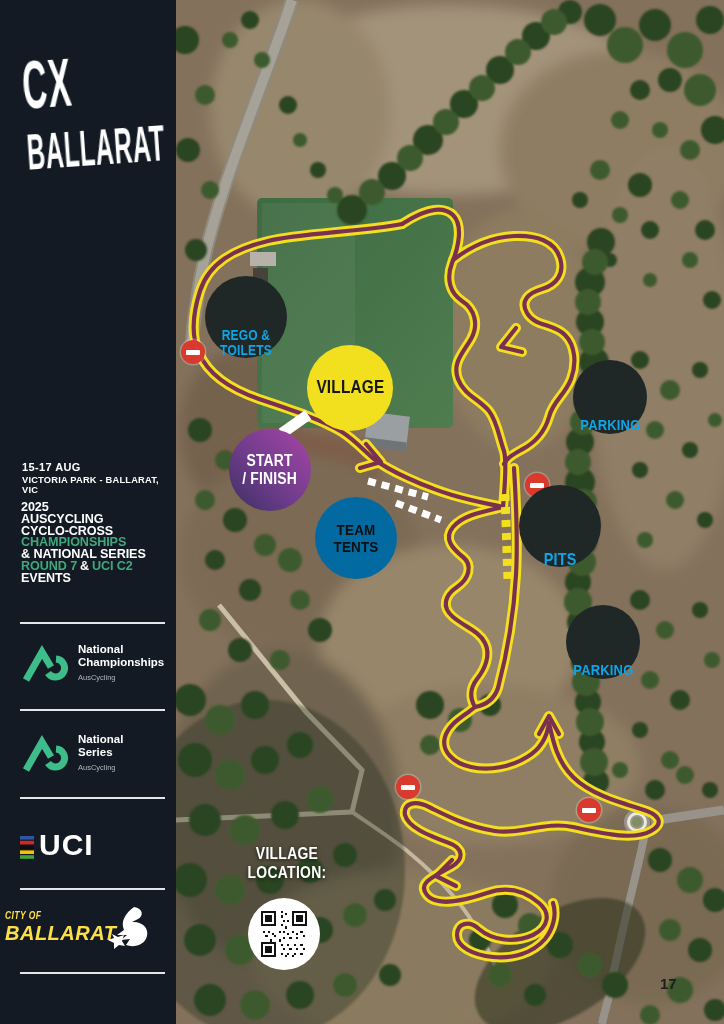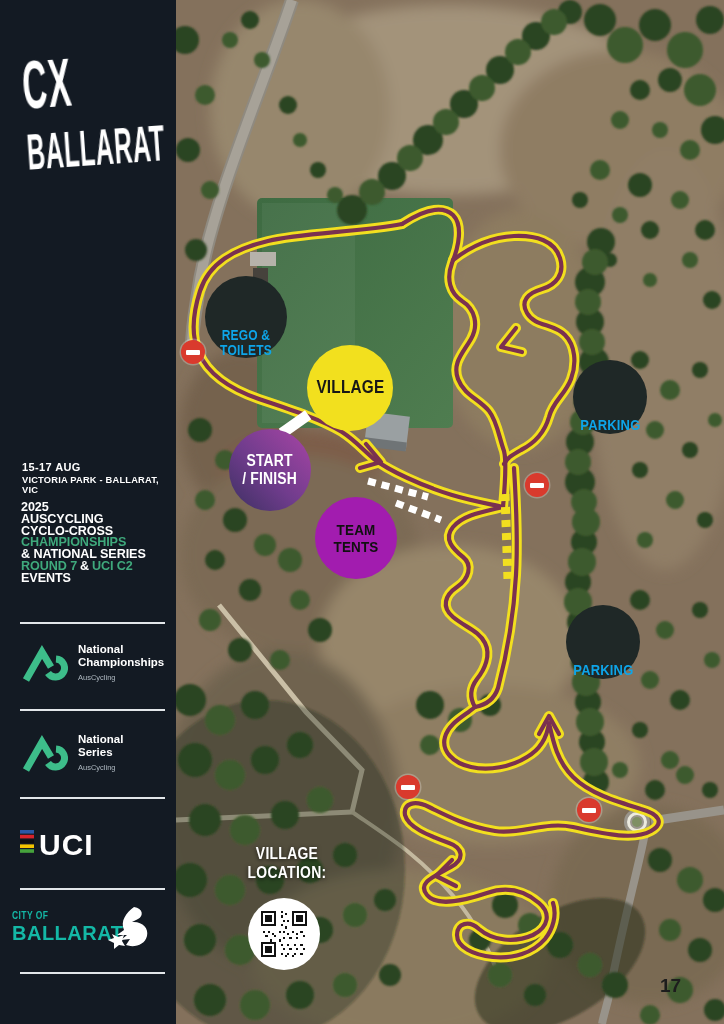--- a/index.html
+++ b/index.html
@@ -19,46 +19,46 @@
   .event-venue{font-size:9.3px;letter-spacing:.2px;margin-top:2px;}
   .title-block{position:absolute;left:21px;top:501px;color:#fff;font-weight:800;
                font-size:13px;line-height:11.8px;letter-spacing:-.1px;transform:scaleX(.97);transform-origin:left top;}
   .title-block .g{color:#3fa97c;}
   .title-block .amp{margin:0 3px;}
   .divider{position:absolute;left:20px;width:145px;height:2px;background:#e2e6e9;}
   .partner{position:absolute;left:22px;display:flex;align-items:flex-start;}
   .partner svg{flex:0 0 auto;}
   .partner-text{margin-left:10px;color:#fff;font-weight:700;font-size:11.5px;line-height:13px;}
   .partner-sub{font-weight:400;font-size:7.5px;color:#aeb8c0;margin-top:2px;}
-  .uci-block{position:absolute;left:20px;top:830px;display:flex;align-items:flex-start;}
+  .uci-block{position:absolute;left:20px;top:830px;display:flex;align-items:flex-end;}
   .uci-text{color:#fff;font-weight:800;font-size:30px;letter-spacing:1px;margin-left:2px;line-height:1;}
-  .ballarat-block{position:absolute;left:12px;top:910px;color:#14b8a6;}
+  .ballarat-block{position:absolute;left:5px;top:910px;color:#fde047;font-style:italic;}
   .cob-small{font-size:10px;font-weight:700;letter-spacing:.5px;transform:scaleX(.85);transform-origin:left;}
   .cob-big{font-size:20px;font-weight:800;letter-spacing:.5px;margin-top:1px;}
   .swan{position:absolute;left:104px;top:905px;}
   
   .badge{position:absolute;border-radius:50%;display:flex;align-items:center;justify-content:center;
          text-align:center;z-index:10;}
   .badge-label{font-weight:800;white-space:pre-line;letter-spacing:.2px;line-height:1.15;
                transform:scale(.96,1.1);}
   .b-dark{background:#1f2827;color:#0ea5e9;align-items:flex-end;}
   .b-yellow{background:#f2e01e;color:#171717;}
-  .b-white{background:#a21caf;color:#101010;}
+  .b-white{background:#0369a1;color:#101010;}
   .b-start{background:linear-gradient(to bottom left,#a845a5 0%,#6f3c8c 55%,#3c3061 100%);color:#fff;}
   .noentry{position:absolute;width:24px;height:24px;border-radius:50%;background:#d93a2d;
            z-index:9;box-shadow:0 0 0 1.5px rgba(255,255,255,.25);}
   .noentry::after{content:"";position:absolute;left:5px;top:10px;width:14px;height:4.5px;
            border-radius:1px;background:#fff;}
   .village-loc{position:absolute;left:212px;top:845px;width:150px;text-align:center;color:#fff;
            font-weight:800;font-size:14.5px;line-height:1.25;white-space:pre-line;letter-spacing:.3px;
            text-shadow:0 1px 4px rgba(0,0,0,.75);z-index:10;transform:scale(.96,1.1);}
   .qr-circle{position:absolute;left:248px;top:898px;width:72px;height:72px;border-radius:50%;
            background:#fff;display:flex;align-items:center;justify-content:center;z-index:10;}
   .page-num{position:absolute;left:660px;top:975px;width:40px;color:#1d1d1d;font-weight:700;
-           font-size:19px;z-index:10;}
+           font-size:15px;z-index:10;}
 </style>
 </head>
 <body>
 
 <div class="page">
 
   <svg class="map-svg" viewBox="176 0 548 1024" xmlns="http://www.w3.org/2000/svg">
     <defs>
       <filter id="f1" x="-40%" y="-40%" width="180%" height="180%">
           <feGaussianBlur stdDeviation="7"></feGaussianBlur>
@@ -330,20 +330,23 @@
   <div class="badge b-start" style="left:229px;top:429px;width:82px;height:82px;">
     <div class="badge-label" style="font-size:14.5px;">START
 / FINISH</div>
     </div>
   <div class="badge b-white" style="left:315px;top:497px;width:82px;height:82px;">
     <div class="badge-label" style="font-size:14px;">TEAM TENTS</div>
     </div>
   <div class="badge b-dark" style="left:573px;top:360px;width:74px;height:74px;">
     <div class="badge-label" style="font-size:13.5px;">PARKING</div>
     </div>
+  <div class="badge b-dark" style="left:519px;top:485px;width:82px;height:82px;">
+    <div class="badge-label" style="font-size:15px;">PITS</div>
+    </div>
   <div class="badge b-dark" style="left:566px;top:605px;width:74px;height:74px;">
     <div class="badge-label" style="font-size:13.5px;">PARKING</div>
     </div>
 
   <div class="noentry" style="left:181px;top:340px;"></div>
   <div class="noentry" style="left:525px;top:473px;"></div>
   <div class="noentry" style="left:396px;top:775px;"></div>
   <div class="noentry" style="left:577px;top:798px;"></div>
 
   <div class="village-loc">VILLAGE

